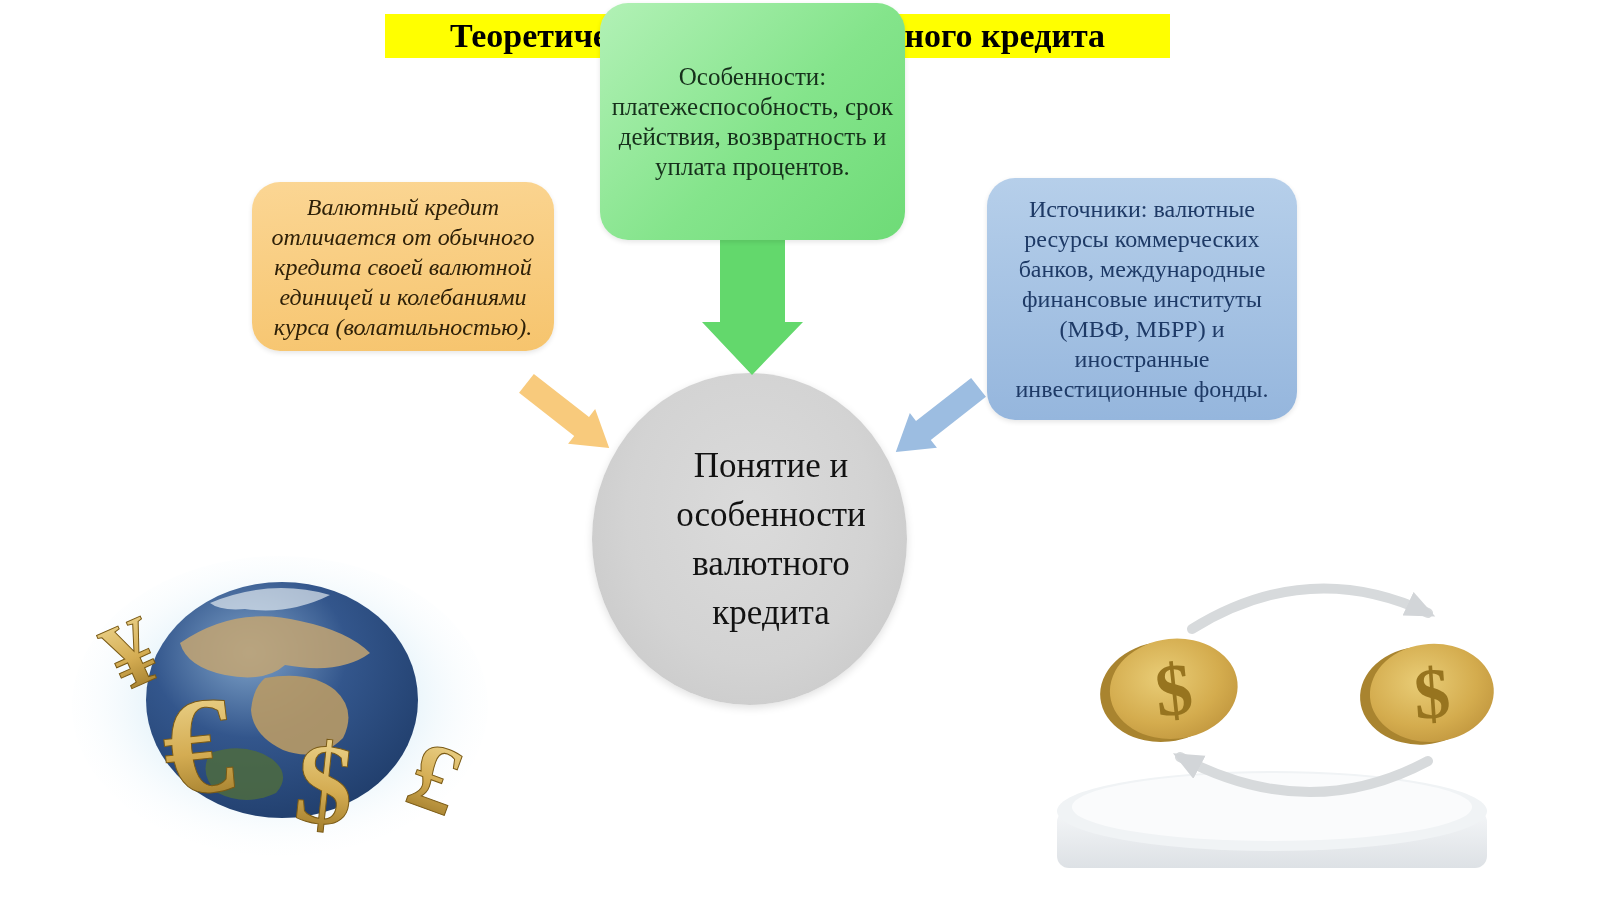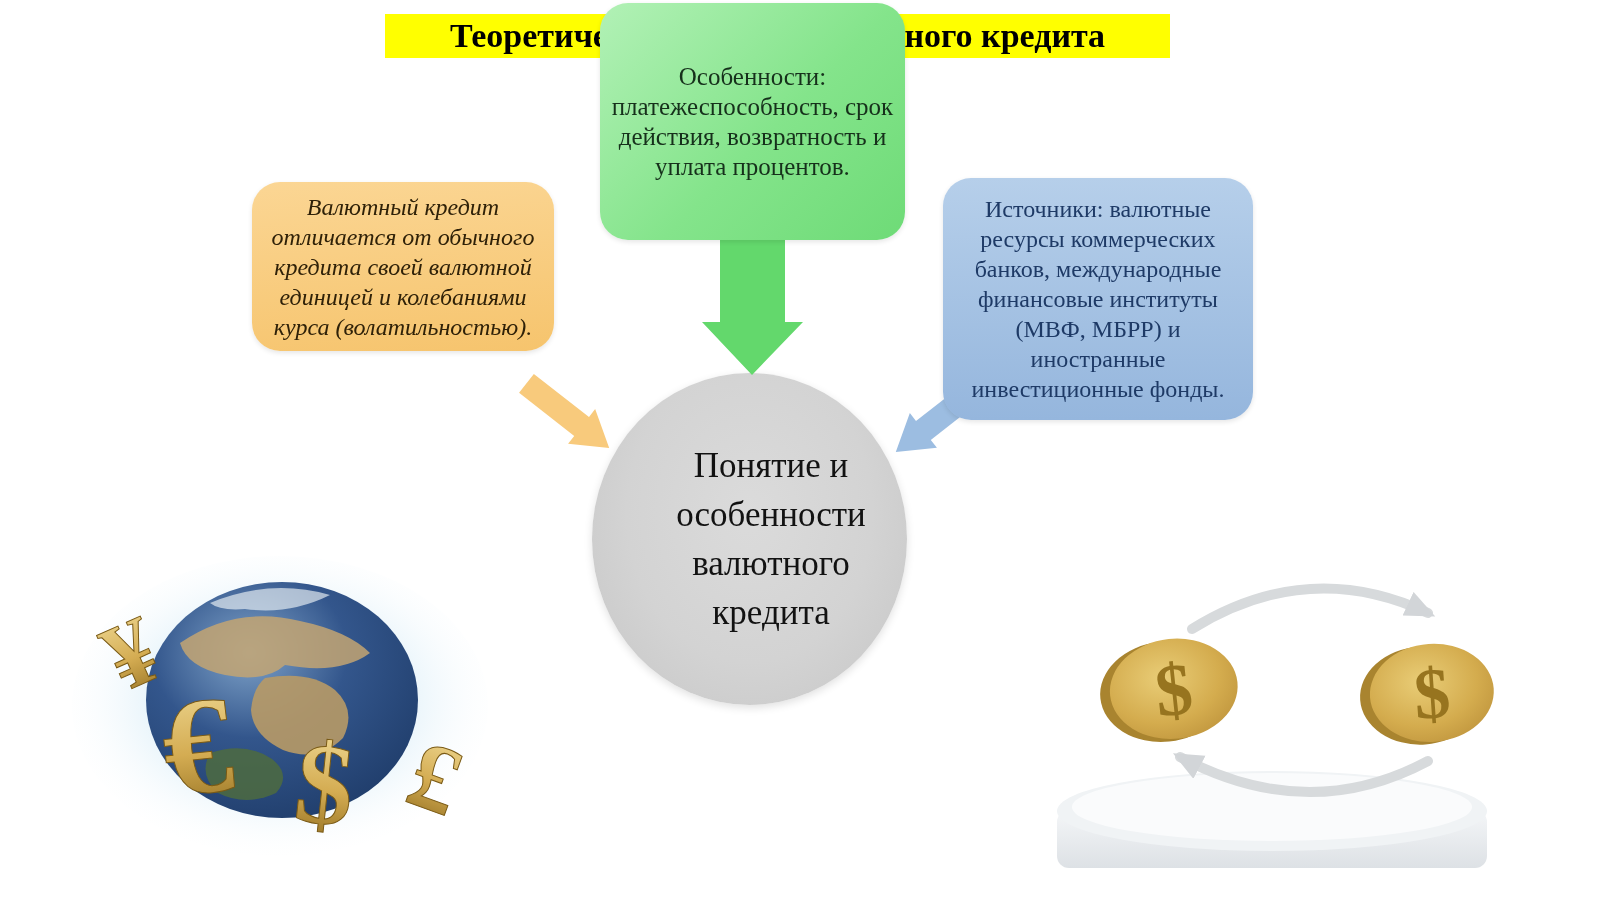--- a/index.html
+++ b/index.html
@@ -33,21 +33,21 @@
     font-style: italic;
   }
   .callout-orange .callout-text { font-size: 24px; line-height: 30px; color: #2F2108; }
   .callout-green {
     left: 600px; top: 3px; width: 305px; height: 237px;
     background: linear-gradient(135deg, #B2F1B6 0%, #84E48B 55%, #6EDB77 100%);
     box-shadow: 0 2px 5px rgba(0,0,0,0.10);
   }
   .callout-green .callout-text { font-size: 25px; line-height: 30px; color: #16301B; }
   .callout-blue {
-    left: 943px; top: 178px; width: 310px; height: 242px;
+    left: 987px; top: 178px; width: 310px; height: 242px;
     background: linear-gradient(180deg, #B6CFEA 0%, #95B6DD 100%);
     box-shadow: 0 2px 5px rgba(0,0,0,0.10);
   }
   .callout-blue .callout-text { font-size: 24px; line-height: 30px; color: #1E3A66; }
   .arrow-svg { position: absolute; z-index: 2; overflow: visible; }
   .center-circle {
     position: absolute; left: 592px; top: 373px; width: 315px; height: 332px;
     border-radius: 50%; z-index: 1;
     background: radial-gradient(ellipse at 50% 42%, #DBDBDB 0%, #D3D3D3 55%, #C5C5C5 100%);
     box-shadow: 0 3px 8px rgba(0,0,0,0.12);

